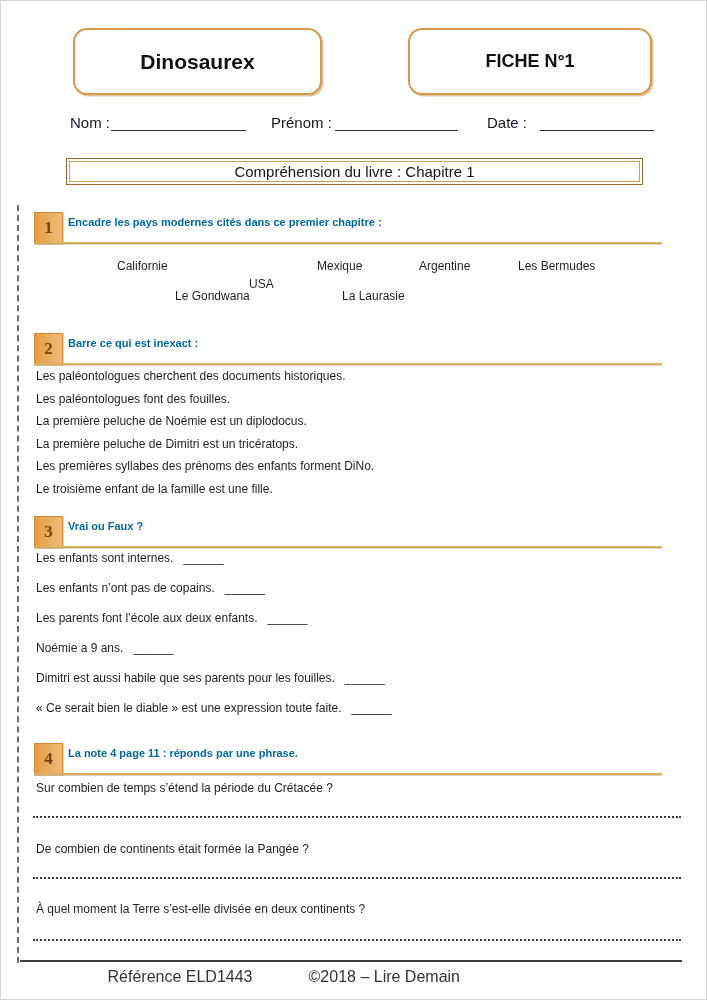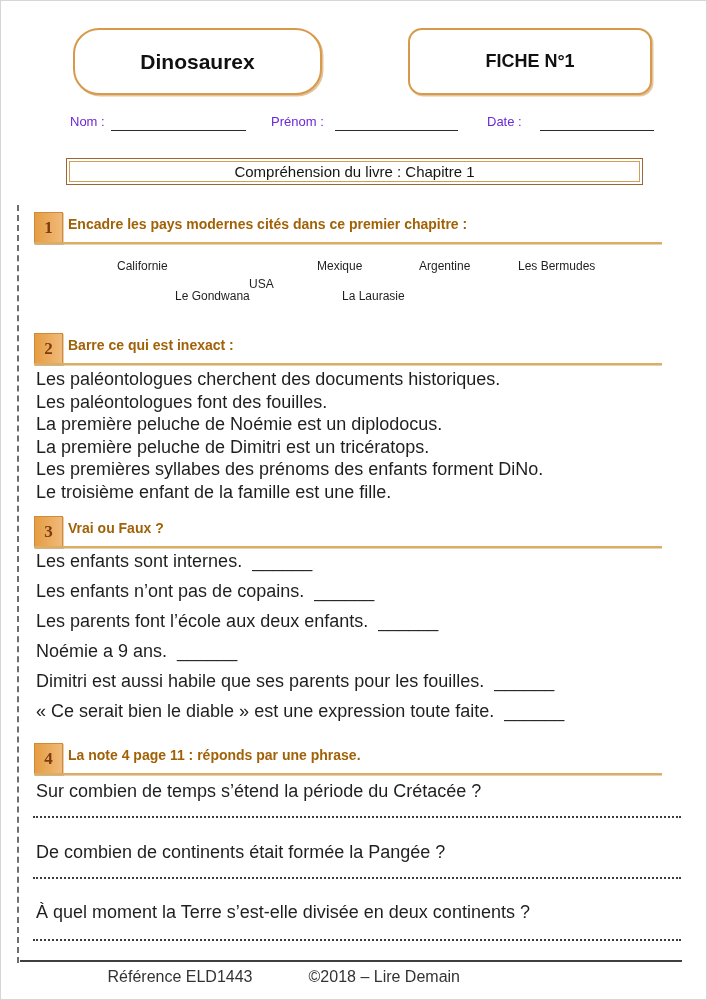--- a/index.html
+++ b/index.html
@@ -16,27 +16,27 @@
   .abs{position:absolute;white-space:nowrap;}
 
   
   .hdr-box{
     position:absolute;top:28px;height:63px;
     border:2px solid #d89a4a;border-radius:14px;
     background:#fff;
     box-shadow:1.5px 1.5px 0 rgba(202,150,80,.55);
     display:flex;align-items:center;justify-content:center;
   }
-  .hdr-left{left:73px;width:245px;border-radius:26px;}
+  .hdr-left{left:73px;width:245px;}
   .hdr-right{left:408px;width:240px;}
   .hdr-left span{font-size:21px;font-weight:bold;color:#111;}
   .hdr-right span{font-size:18px;font-weight:bold;color:#111;}
 
   
-  .id-label{top:114px;font-size:13px;color:#6d28d9;}
+  .id-label{top:114px;font-size:15px;color:#0f172a;}
   .id-line{height:0;border-bottom:1.5px solid #2b2b2b;top:130px;}
 
   
   .banner{
     position:absolute;left:66px;top:158px;width:575px;height:25px;
     border:1px solid #9c6531;
     box-shadow:inset 0 0 0 2px #ffffff, inset 0 0 0 3px #cf9f55;
     display:flex;align-items:center;justify-content:center;
   }
   .banner span{font-size:15px;color:#141414;}
@@ -54,23 +54,23 @@
     border:1px solid #d18c33;
     box-shadow:1px 1px 0 rgba(180,120,50,.35);
     display:flex;align-items:center;justify-content:center;
     font-family:"Liberation Serif","DejaVu Serif",serif;
     font-weight:bold;font-size:17px;color:#7c3c10;
   }
   .rule{
     position:absolute;left:34px;width:628px;height:2px;
     background:#dcae62;box-shadow:0 1px 0 rgba(170,130,70,.35);
   }
-  .ex-heading{font-weight:bold;font-size:14px;color:#a16207;left:68px;}
+  .ex-heading{font-weight:bold;font-size:11px;color:#0369a1;left:68px;}
 
-  .body-text{font-size:18px;color:#1f1f1f;left:36px;}
+  .body-text{font-size:12px;color:#1f1f1f;left:36px;}
   .word{font-size:12px;color:#1f1f1f;}
   .blank{color:#2a2a2a;margin-left:10px;letter-spacing:0;}
 
   .dotline{
     position:absolute;left:33px;width:648px;height:0;
     border-bottom:2px dotted #3c3c3c;
   }
 
   
   .footer-rule{position:absolute;left:20px;top:960px;width:662px;height:2px;background:#3f3f3f;}

